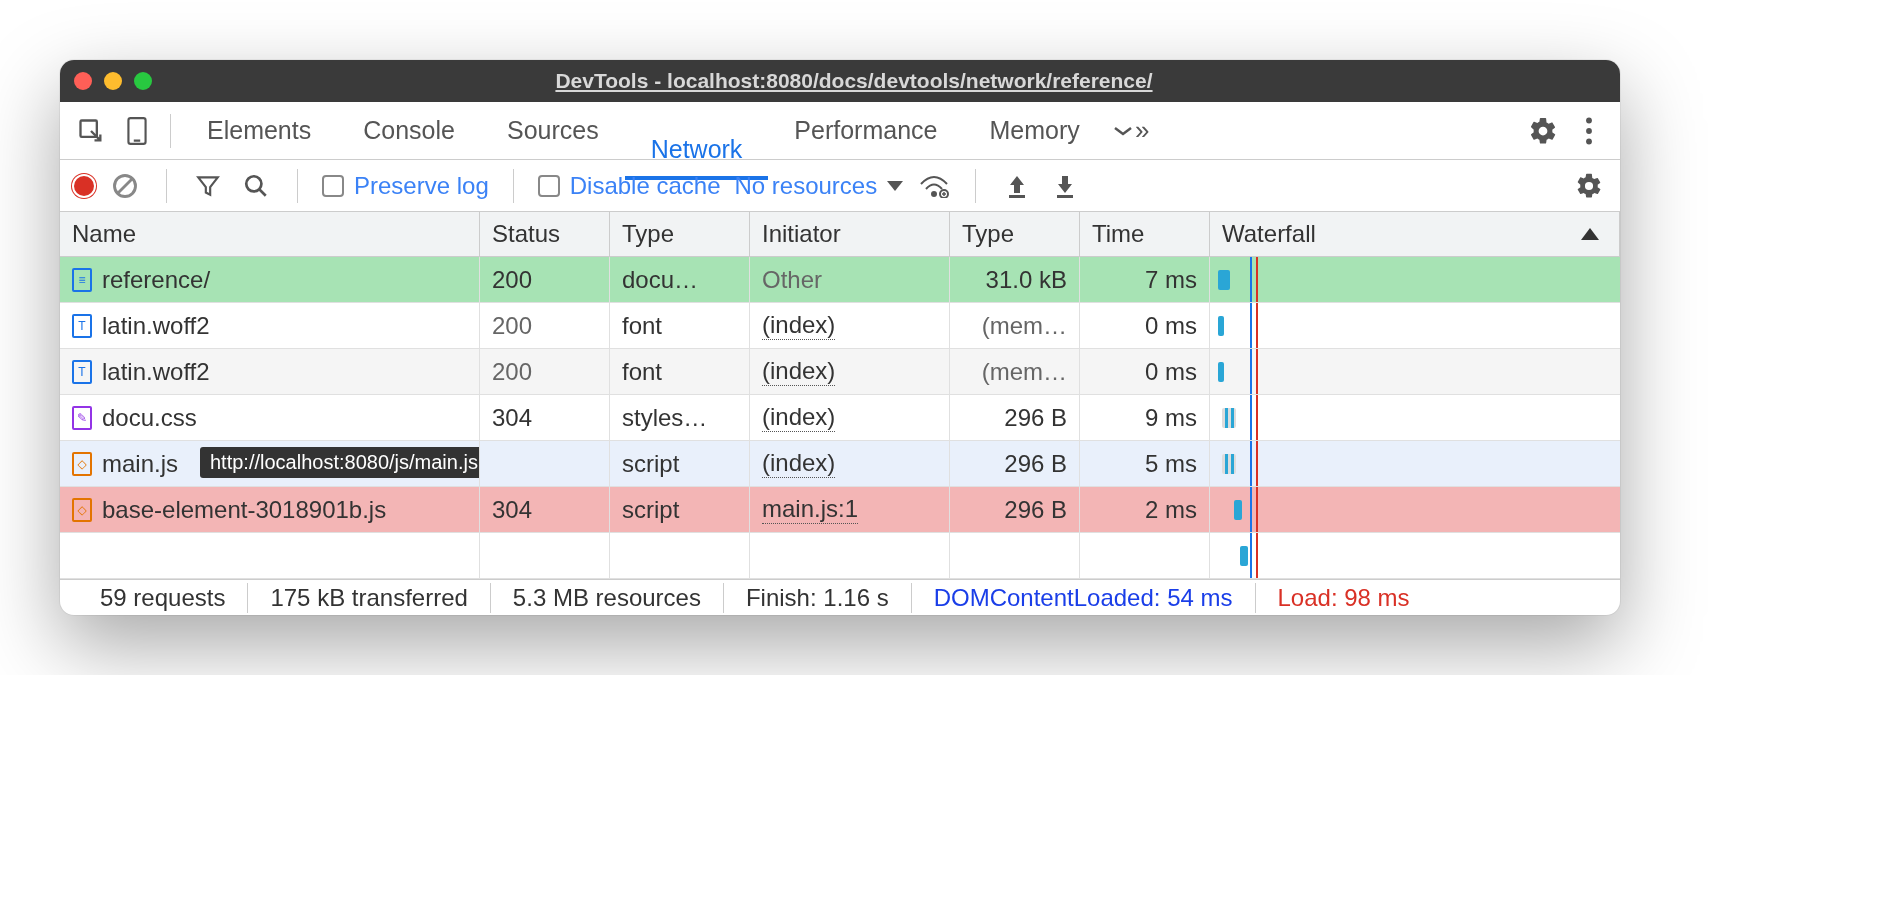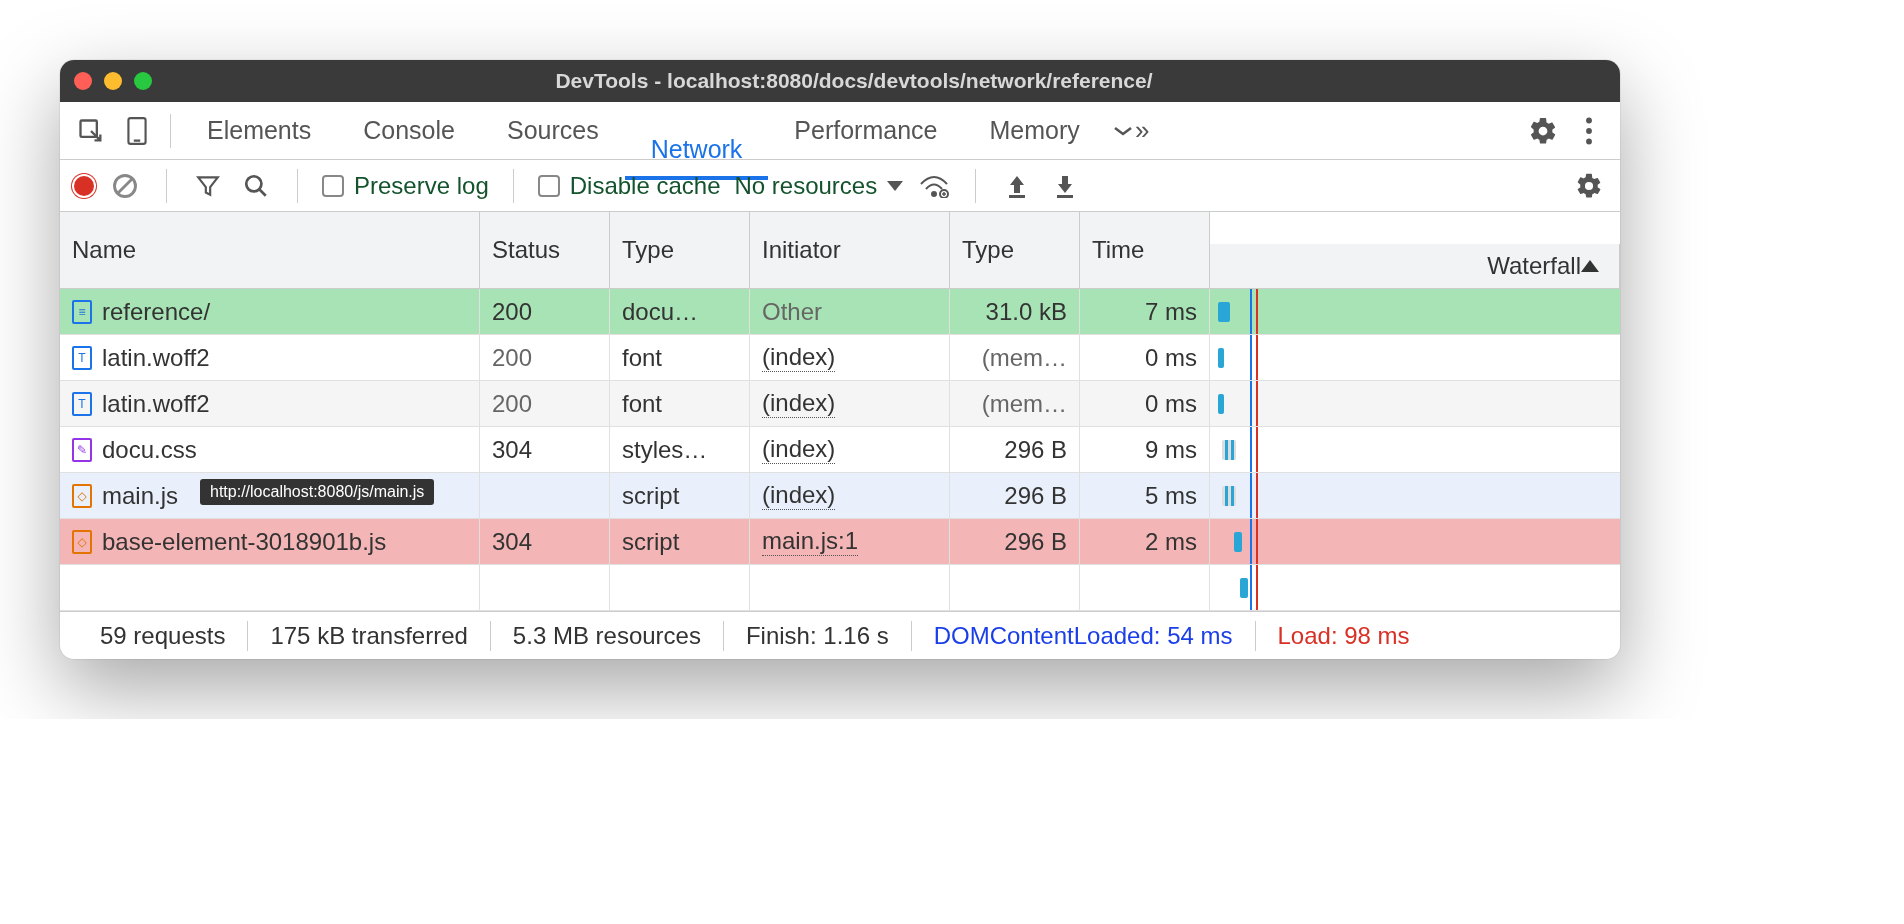--- a/index.html
+++ b/index.html
@@ -27,60 +27,60 @@
   align-items: center;
   padding: 0 14px;
   font-size: 21px;
   font-weight: 600;
 }
 .traffic { display: flex; gap: 12px; margin-right: 20px; }
 .traffic span { width: 18px; height: 18px; border-radius: 50%; display:block; }
 .t-close { background:#ff5f57; }
 .t-min { background:#febc2e; }
 .t-max { background:#28c840; }
-.titlebar .title { flex:1; text-align:center; padding-right:70px; }
+.titlebar .title { flex:1; text-align:center; padding-right:70px;text-decoration:underline; }
 
 .tabs {
   display:flex; align-items:center; height:58px;
   border-bottom:1px solid #ccc; color:#555;
   padding: 0 8px;
 }
 .tabs .icon-btn {
   width:46px; height:46px; display:flex; align-items:center; justify-content:center;
   color:#555; cursor:pointer;
 }
 .divider { width:1px; height:34px; background:#ccc; margin:0 10px; }
 .tab { padding:8px 26px; height:100%; display:flex; align-items:center; cursor:pointer; font-size:25px; }
 .tab.active { color:#1a73e8; border-bottom:4px solid #1a73e8; margin-bottom:-1px; font-weight:400;margin-top:41px; }
 .spacer { flex:1; }
 
 .toolbar {
   display:flex; align-items:center; height:52px;
-  border-bottom:1px solid #ccc; padding:0 14px; color:#14532d; gap:14px;
+  border-bottom:1px solid #ccc; padding:0 14px; color:#3b82f6; gap:14px;
   font-size:24px;
 }
 .rec { width:20px; height:20px; border-radius:50%; background:#d93025; box-shadow:0 0 0 2px #fff, 0 0 0 3px #d93025; cursor:pointer;}
 .toolbar .icon-btn { width:34px; height:34px; display:flex; align-items:center; justify-content:center; cursor:pointer; }
 .cb { display:flex; align-items:center; gap:10px; cursor:pointer; }
 .cb .box { width:22px; height:22px; border:2px solid #888; border-radius:4px; }
 .throttle { display:flex; align-items:center; gap:10px; cursor:pointer; }
 .triangle-down { width:0;height:0;border-left:8px solid transparent;border-right:8px solid transparent;border-top:10px solid #555; }
 
 .grid {
   display:grid;
   grid-template-columns: 420px 130px 140px 200px 130px 130px 1fr;
   font-size:24px;
 }
 .hcell {
   background:#f1f3f4; border-bottom:1px solid #ccc; border-right:1px solid #ccc;
   padding:8px 12px; color:#333; font-weight:400;
   display:flex; align-items:center; position:relative;
 }
 .hcell:last-child { border-right:none; }
-.wf-head { justify-content:flex-end;margin-top:32px; }
+.wf-head { justify-content:space-between; }
 .sort-up { width:0;height:0;border-left:9px solid transparent;border-right:9px solid transparent;border-bottom:12px solid #333; margin-right:8px;}
 
 .row { display:contents; }
 .cell {
   border-bottom:1px solid #e0e0e0; border-right:1px solid #e0e0e0;
   padding:7px 12px; color:#333; white-space:nowrap; overflow:hidden; text-overflow:ellipsis;
   display:flex; align-items:center; gap:10px; height:46px; position:relative;
 }
 .cell:last-child { border-right:none; }
 .row.green .cell { background:#a7e3b4; }
@@ -93,31 +93,31 @@
 .link { color:#333; border-bottom:1px dotted #555; cursor:pointer; }
 
 .file-icon { width:20px; height:24px; border:2px solid; display:flex; align-items:center; justify-content:center; font-size:12px; border-radius:2px; flex-shrink:0; }
 .fi-doc { border-color:#1a73e8; color:#1a73e8; }
 .fi-font { border-color:#1a73e8; color:#1a73e8; }
 .fi-css { border-color:#9334e6; color:#9334e6; }
 .fi-js { border-color:#e37400; color:#e37400; }
 
 .tooltip {
   position:absolute; left:140px; top:6px;
-  background:#333; color:#fff; font-size:16px; padding:4px 10px; border-radius:3px;
+  background:#333; color:#fff; font-size:20px; padding:4px 10px; border-radius:3px;
   white-space:nowrap; z-index:5;
 }
 
 .wf-cell { padding:0; position:relative; }
 .wf-bar { position:absolute; height:20px; top:13px; border-radius:2px; }
 .wf-line-r { position:absolute; top:0; bottom:0; width:2px; background:#d93025; }
 .wf-line-b { position:absolute; top:0; bottom:0; width:2px; background:#1a73e8; }
 
 .status {
-  display:flex; align-items:center; height:48px; border-top:1px solid #ccc;
+  display:flex; align-items:center; height:36px; border-top:1px solid #ccc;
   padding:0 18px; font-size:24px; gap:0; color:#333;
 }
 .status .seg { padding:0 22px; }
 .status .vd { width:1px; height:30px; background:#ccc; }
 .dcl { color:#1a3ee8; }
 .load { color:#d93025; }
 
 svg { display:block; }
 </style>
 </head>

